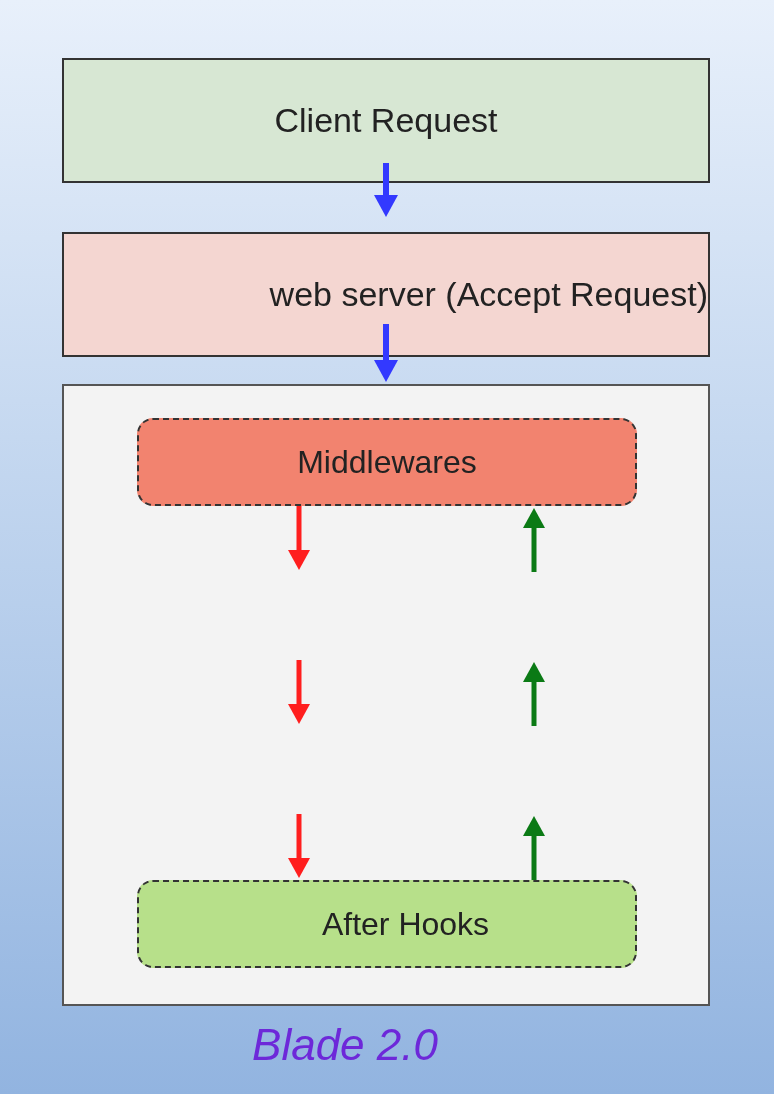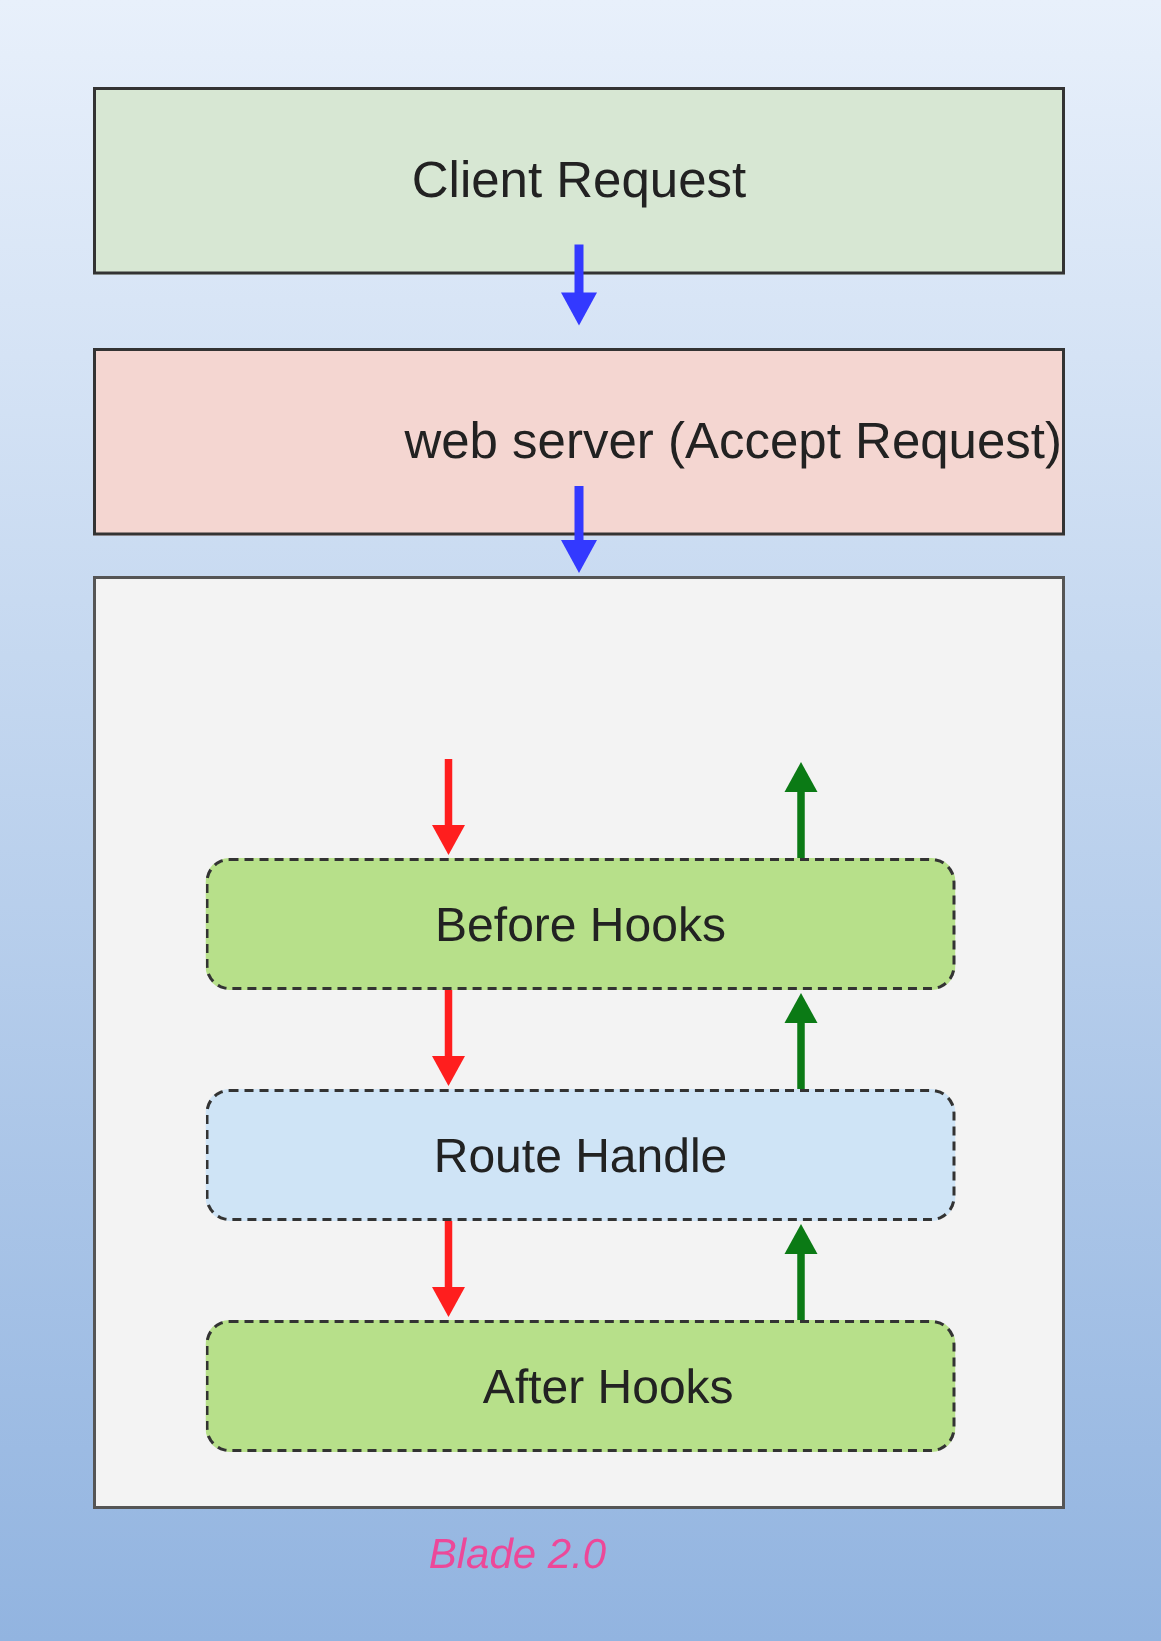--- a/index.html
+++ b/index.html
@@ -45,22 +45,22 @@
   .pill-mw    { left: 73px; top: 32px;  background: #f2836f; }
   .pill-bh    { left: 73px; top: 186px; background: #b7e08a; }
   .pill-rh    { left: 73px; top: 340px; background: #cfe4f6; }
   .pill-ah    { left: 73px; top: 494px; background: #b7e08a; padding-left: 37px; }
   .caption {
     position: absolute;
     left: 0; top: 1020px;
     width: 690px;
     text-align: center;
     font-style: italic;
-    font-size: 28px;
-    color: #ec4899;
+    font-size: 44px;
+    color: #6d28d9;
   }
   svg.arrow { position: absolute; overflow: visible; }
 </style>
 </head>
 <body>
 
 <div class="topbox box-client">
   <span>Client Request</span>
 </div>
 
@@ -73,28 +73,25 @@
   <span>web server (Accept Request)</span>
 </div>
 
 <svg class="arrow" style="left:376px; top:324px;" width="20" height="60">
   <line x1="10" y1="0" x2="10" y2="38" stroke="#3339ff" stroke-width="6"></line>
   <polygon points="10,58 -2,36 22,36" fill="#3339ff"></polygon>
 </svg>
 
 <div class="panel">
 
-
-  <div class="pill pill-bh">
-    <span>Before Hooks</span>
+  <div class="pill pill-mw">
+    <span>Middlewares</span>
   </div>
 
-  <div class="pill pill-rh">
-    <span>Route Handle</span>
-  </div>
+
 
   <div class="pill pill-ah">
     <span>After Hooks</span>
   </div>
 
   <svg class="arrow" style="left:225px; top:120px;" width="20" height="66">
     <line x1="10" y1="0" x2="10" y2="44" stroke="#ff1e1e" stroke-width="5"></line>
     <polygon points="10,64 -1,44 21,44" fill="#ff1e1e"></polygon>
   </svg>
   <svg class="arrow" style="left:225px; top:274px;" width="20" height="66">

